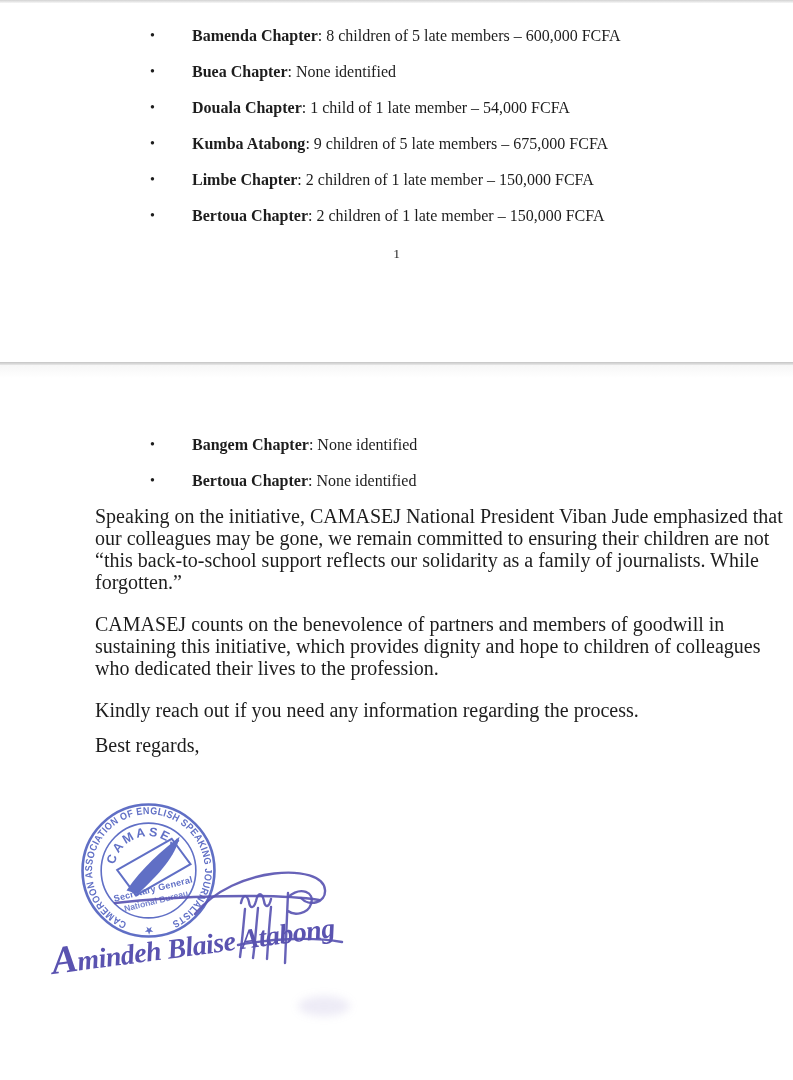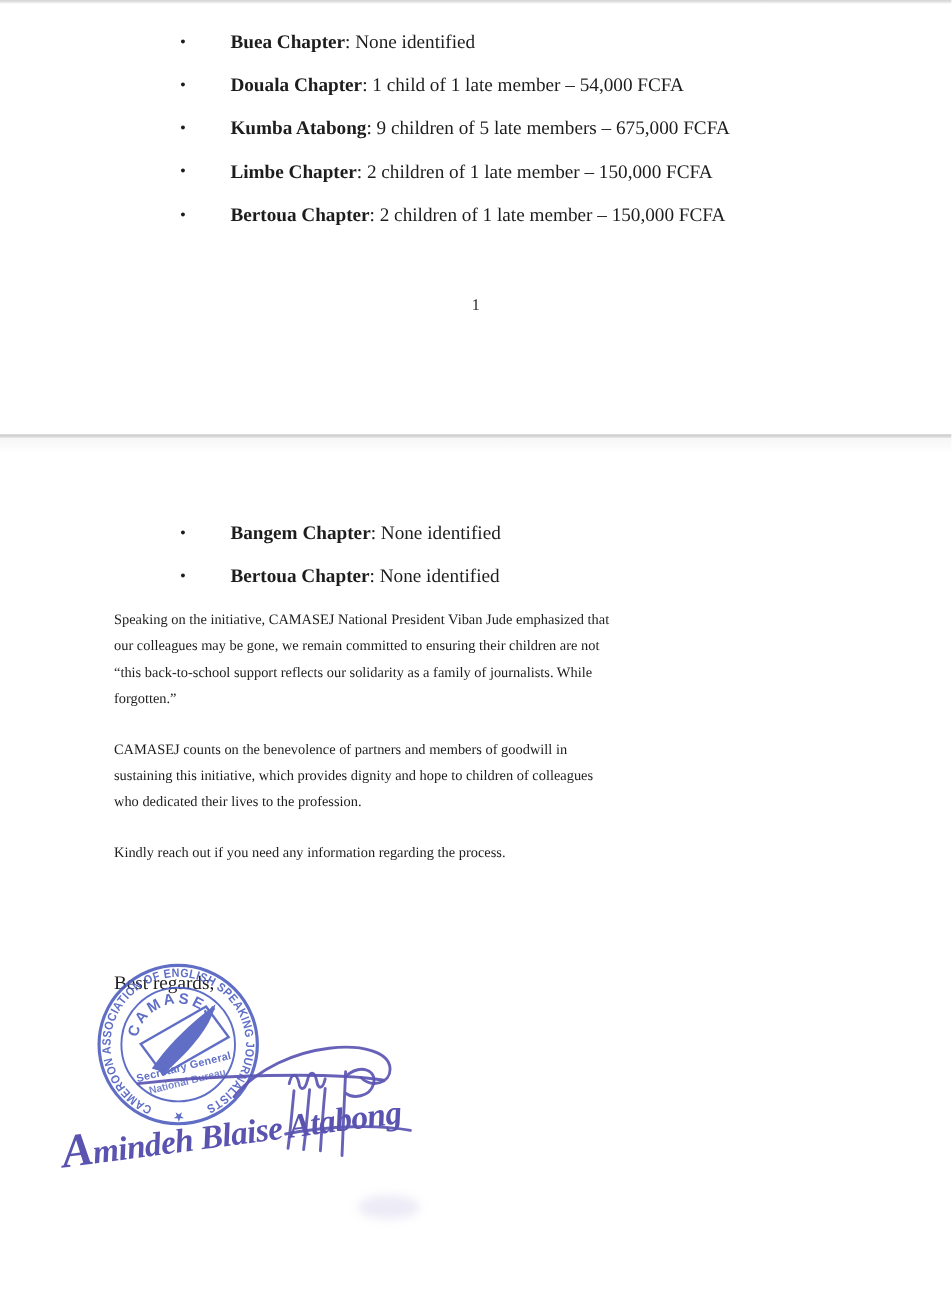--- a/index.html
+++ b/index.html
@@ -17,25 +17,25 @@
 
   ul.bullets{list-style:none;margin:0;padding:0;position:absolute;left:148px}
   #bullets-p1{top:18px}
   #bullets-p2{top:427px}
   .bullets li{height:36px;line-height:36px;font-size:16px;position:relative;padding-left:44px;white-space:nowrap}
   .bullets li::before{content:"\2022";position:absolute;left:2px;top:0;font-size:14px}
   .b{font-weight:bold}
 
   .pageno{position:absolute;top:246px;left:0;width:793px;text-align:center;font-size:13.5px;color:#2a2a2a}
 
-  .paras{position:absolute;left:95px;top:505px;width:622px;font-size:12px;line-height:22px}
+  .paras{position:absolute;left:95px;top:505px;width:622px;font-size:20px;line-height:22px}
   .para{margin:0 0 20px 0}
   .pline{white-space:nowrap}
 
-  .closing{position:absolute;left:95px;top:809px;font-size:16px;line-height:22px}
+  .closing{position:absolute;left:95px;top:734px;font-size:20px;line-height:22px}
 
   .stamp{position:absolute;left:78px;top:800px;width:141px;height:141px;opacity:.88}
   .stamp text{font-family:"Liberation Sans",sans-serif}
   .ring-text{font-size:10px;font-weight:bold;letter-spacing:.4px}
   .ring-star{font-size:11px;font-family:"DejaVu Sans",sans-serif}
   .org-arc{font-size:12.5px;font-weight:bold;letter-spacing:2.5px}
   .stamp-title{font-size:9px;font-weight:bold;letter-spacing:.2px}
   .stamp-subtitle{font-size:8.5px;font-weight:bold;opacity:.85}
 
   .scrawl{position:absolute;left:95px;top:845px;width:330px;height:165px}
@@ -51,20 +51,21 @@
   .smudge{position:absolute;left:298px;top:996px;width:52px;height:20px;border-radius:50%;
     background:rgba(125,115,190,.14);filter:blur(4px)}
 </style>
 </head>
 <body>
 
 <div class="edge-top"></div>
 
 <div>
   <ul class="bullets" id="bullets-p1">
+    <li><span class="b">Bamenda Chapter</span><span>: 8 children of 5 late members – 600,000 FCFA</span></li>
     <li><span class="b">Buea Chapter</span><span>: None identified</span></li>
     <li><span class="b">Douala Chapter</span><span>: 1 child of 1 late member – 54,000 FCFA</span></li>
     <li><span class="b">Kumba Atabong</span><span>: 9 children of 5 late members – 675,000 FCFA</span></li>
     <li><span class="b">Limbe Chapter</span><span>: 2 children of 1 late member – 150,000 FCFA</span></li>
     <li><span class="b">Bertoua Chapter</span><span>: 2 children of 1 late member – 150,000 FCFA</span></li>
   </ul>
   <div class="pageno">1</div>
 </div>
 
 <div class="page-break-line"></div>

